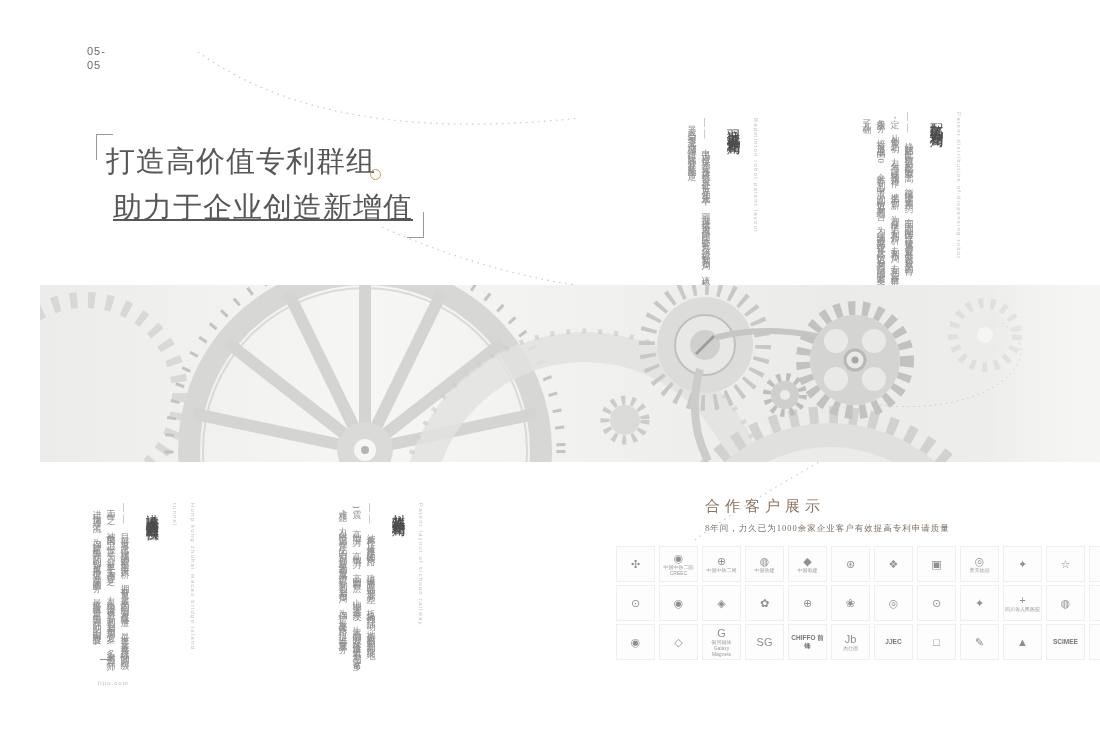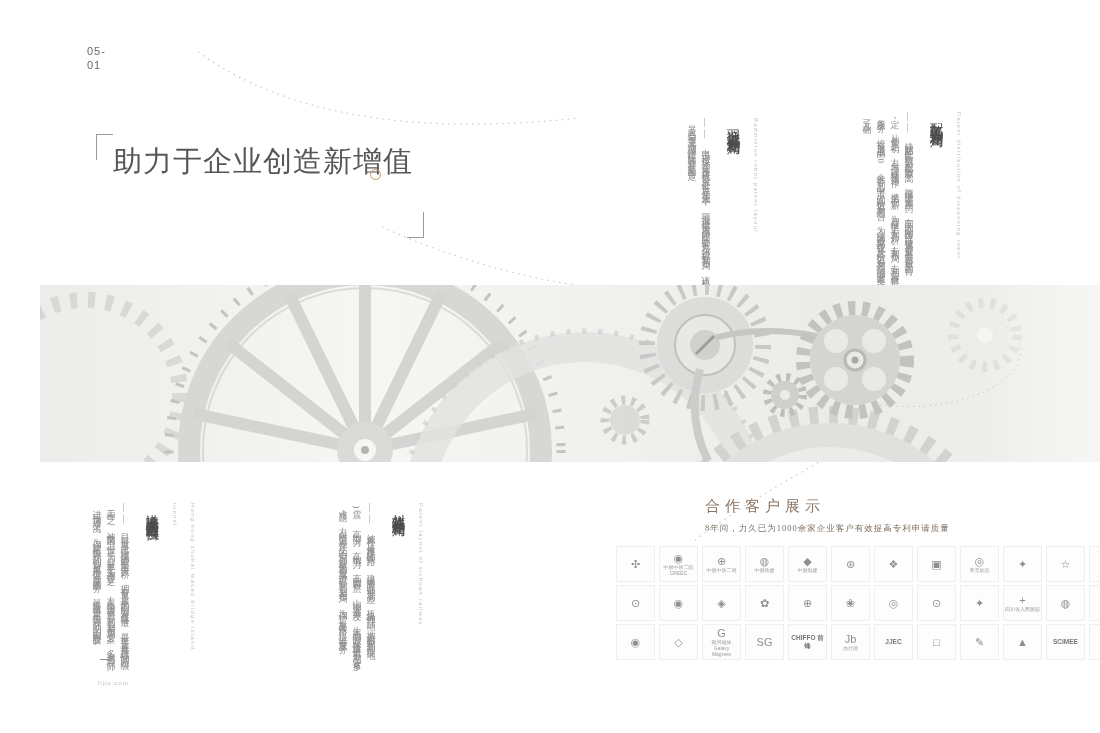--- a/index.html
+++ b/index.html
@@ -4,21 +4,21 @@
 <style>
   html,body{margin:0;padding:0;background:#ffffff;}
   .page{position:relative;width:1100px;height:733px;background:#ffffff;overflow:hidden;
         font-family:"Liberation Serif","DejaVu Serif",serif;margin-left:40px;}
   
   .pagenum{position:absolute;left:47px;top:44px;font-family:"Liberation Sans","DejaVu Sans",sans-serif;
            font-size:11px;line-height:14px;color:#6a6a6a;letter-spacing:1px;}
   
   .heading{position:absolute;left:66px;top:138px;color:#57575a;font-size:29px;line-height:46px;
            letter-spacing:1px;font-weight:400;}
-  .heading .line2{display:block;margin-left:7px;}
+  .heading .line2{display:block;margin-left:7px;text-decoration:underline;}
   .bracket-open{position:absolute;left:56px;top:134px;width:16px;height:25px;
                 border-left:1px solid #9a9a98;border-top:1px solid #9a9a98;}
   .bracket-close{position:absolute;left:367px;top:212px;width:16px;height:25px;
                  border-right:1px solid #9a9a98;border-bottom:1px solid #9a9a98;}
   .gold-dot{position:absolute;left:330px;top:169px;width:9px;height:9px;border-radius:50%;
             border:1px solid #c79b55;}
   
   .vblock{position:absolute;writing-mode:vertical-rl;text-orientation:mixed;}
   .ven{font-size:6px;color:#c3c3c1;letter-spacing:1.2px;font-family:"Liberation Sans","DejaVu Sans",sans-serif;}
   .vtitle{margin:0 5px 0 0;font-size:13.5px;font-weight:400;color:#4c4c4e;letter-spacing:1.5px;}
@@ -54,25 +54,26 @@
 <div class="page">
 
   <svg class="overlay" viewBox="0 0 1100 733">
     <path d="M158,52 C250,118 380,135 540,118" fill="none" stroke="#c9c9c7" stroke-width="1.2" stroke-dasharray="1.5 4.5"></path>
     <path d="M342,227 C420,262 500,283 580,291" fill="none" stroke="#c9c9c7" stroke-width="1.2" stroke-dasharray="1.5 4.5"></path>
     <path d="M655,540 C700,506 772,466 822,438" fill="none" stroke="#c9c9c7" stroke-width="1.2" stroke-dasharray="1.5 4.5"></path>
   </svg>
 
   <div class="pagenum">
     <div>05-</div>
-    <div>01</div>
+    <div>05</div>
   </div>
 
   <div class="bracket-open"></div>
   <h1 class="heading" style="margin:0;">
+    <span class="line1">打造高价值专利群组</span>
     <span class="line2">助力于企业创造新增值</span>
   </h1>
   <div class="gold-dot"></div>
   <div class="bracket-close"></div>
 
   <section class="vblock b-dispensing">
     <span class="ven">Patent distribution of dispensing robot</span>
     <h3 class="vtitle">配药机器人专利布局</h3>
     <p class="vbody">——静脉用配药机器人配药效率高，能保障安全用药，在国内高端医疗器械展会参展中获得省长的肯定，从创意之初，力久与企业精诚合作，携手创新，为其提供了专利分析+专利布局+专利运营全链条服务，培育形成由100余件专利（申请）的高价值专利组合，为企业的成果转化及高价值专利组合的演变奠定了基础。</p>
   </section>

